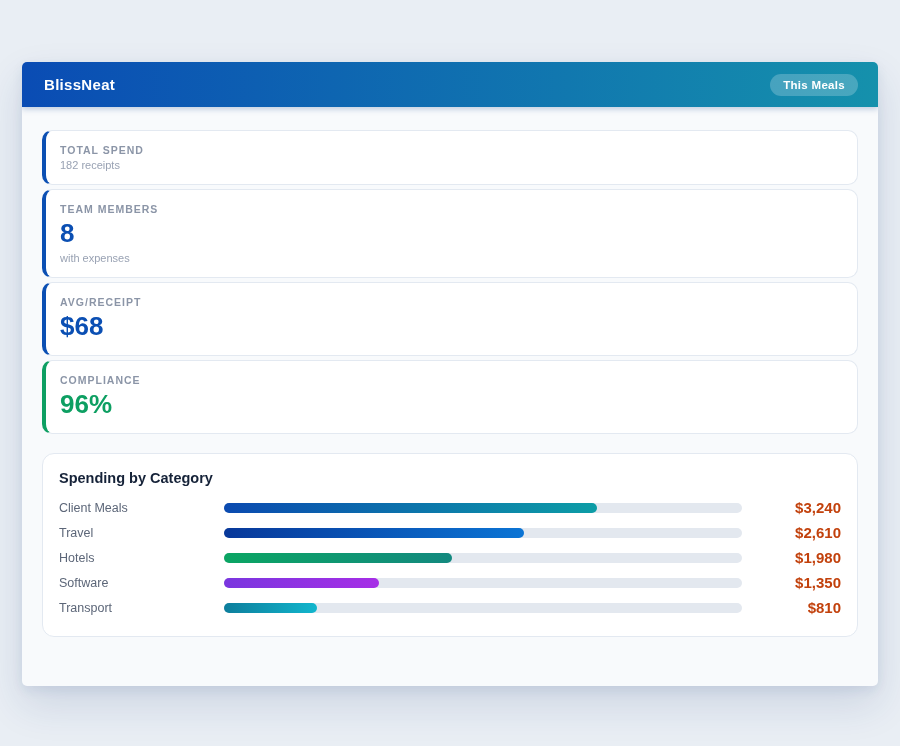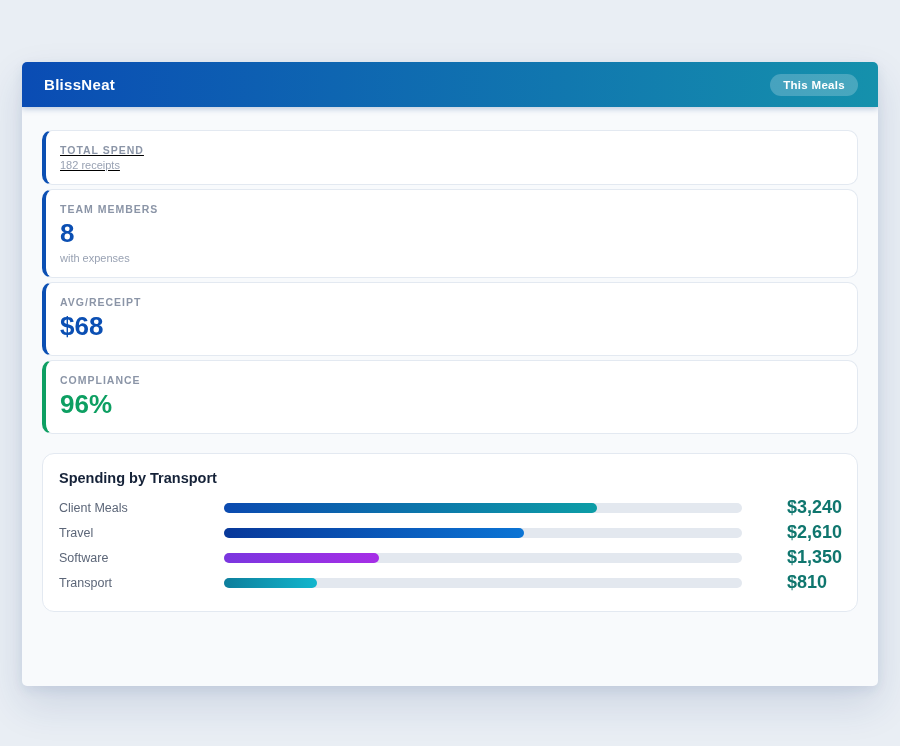--- a/index.html
+++ b/index.html
@@ -103,72 +103,79 @@
     height: 10px;
     border-radius: 5px;
     background: #e3e8ef;
     position: relative;
   }
   .bar-fill {
     height: 10px;
     border-radius: 5px;
   }
   .cat-value {
-    font-size: 18px;
+    font-size: 15px;
     font-weight: bold;
-    color: #0f766e;
-    text-align: left;
+    color: #c2410c;
+    text-align: right;
   }
 </style>
 </head>
 <body>
 
 <div class="app-card">
   <div class="app-header">
     <div class="brand">BlissNeat</div>
     <button class="period-badge">This Meals</button>
   </div>
 
   <div class="content">
-    <div class="stat-card" style="border-left-color: rgb(11, 79, 179); text-decoration: underline;">
+    <div class="stat-card" style="border-left-color: rgb(11, 79, 179);">
       <div class="stat-label">TOTAL SPEND</div>
       <div class="stat-sub">182 receipts</div>
     </div>
     <div class="stat-card" style="border-left-color: rgb(11, 79, 179);">
       <div class="stat-label">TEAM MEMBERS</div>
       <div class="stat-value" style="color: rgb(11, 79, 179);">8</div>
       <div class="stat-sub">with expenses</div>
     </div>
     <div class="stat-card" style="border-left-color: rgb(11, 79, 179);">
       <div class="stat-label">AVG/RECEIPT</div>
       <div class="stat-value" style="color: rgb(11, 79, 179);">$68</div>
 
     </div>
     <div class="stat-card" style="border-left-color: rgb(13, 159, 98);">
       <div class="stat-label">COMPLIANCE</div>
       <div class="stat-value" style="color: rgb(13, 159, 98);">96%</div>
 
     </div>
 
     <div class="chart-panel">
-      <div class="chart-title">Spending by Transport</div>
+      <div class="chart-title">Spending by Category</div>
       <div id="chart-rows">
           <div class="chart-row">
             <div class="cat-label">Client Meals</div>
             <div class="bar-track">
               <div class="bar-fill" style="width: 72%; background: linear-gradient(90deg, rgb(11, 74, 176), rgb(13, 157, 166));"></div>
             </div>
             <div class="cat-value">$3,240</div>
           </div>
           <div class="chart-row">
             <div class="cat-label">Travel</div>
             <div class="bar-track">
               <div class="bar-fill" style="width: 58%; background: linear-gradient(90deg, rgb(8, 56, 154), rgb(11, 116, 212));"></div>
             </div>
             <div class="cat-value">$2,610</div>
+          </div>
+          <div class="chart-row">
+            <div class="cat-label">Hotels</div>
+            <div class="bar-track">
+              <div class="bar-fill" style="width: 44%; background: linear-gradient(90deg, rgb(11, 165, 99), rgb(19, 137, 127));"></div>
+            </div>
+            <div class="cat-value">$1,980</div>
           </div>
           <div class="chart-row">
             <div class="cat-label">Software</div>
             <div class="bar-track">
               <div class="bar-fill" style="width: 30%; background: linear-gradient(90deg, rgb(122, 54, 223), rgb(166, 46, 230));"></div>
             </div>
             <div class="cat-value">$1,350</div>
           </div>
           <div class="chart-row">
             <div class="cat-label">Transport</div>

